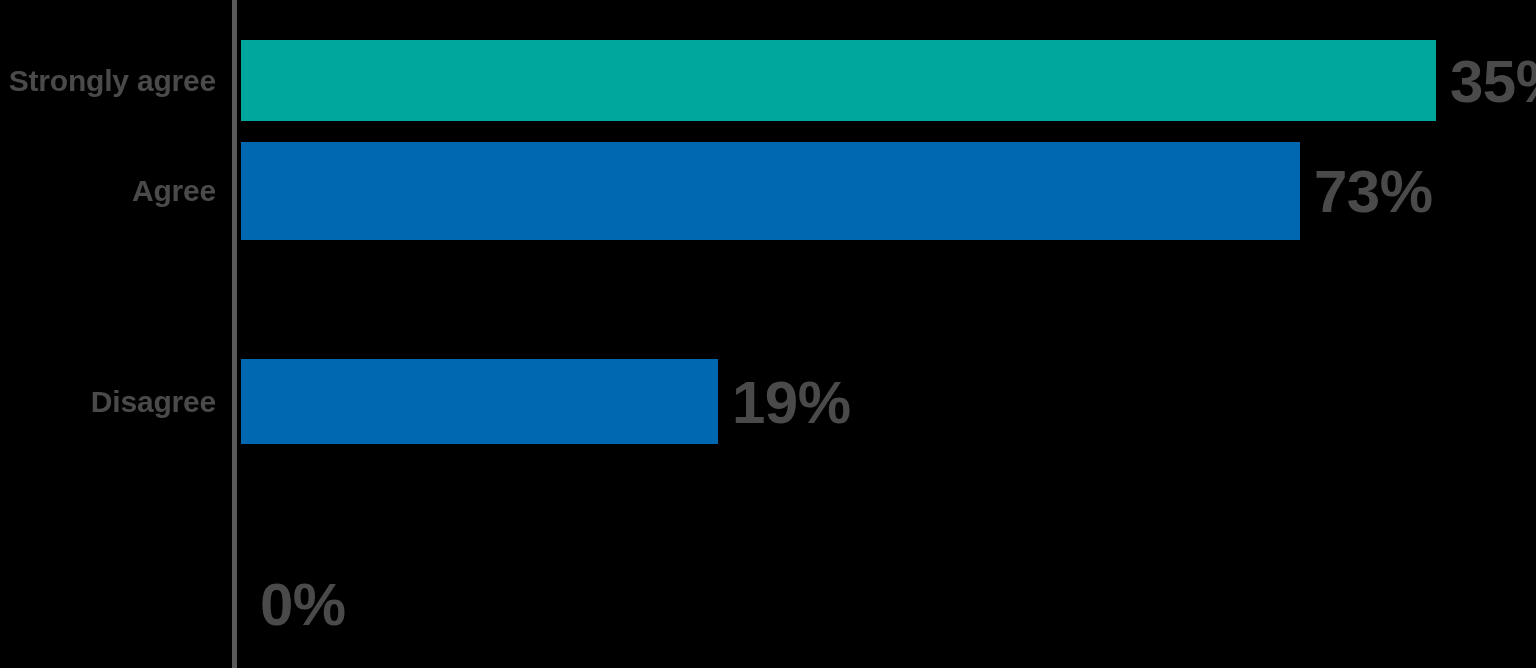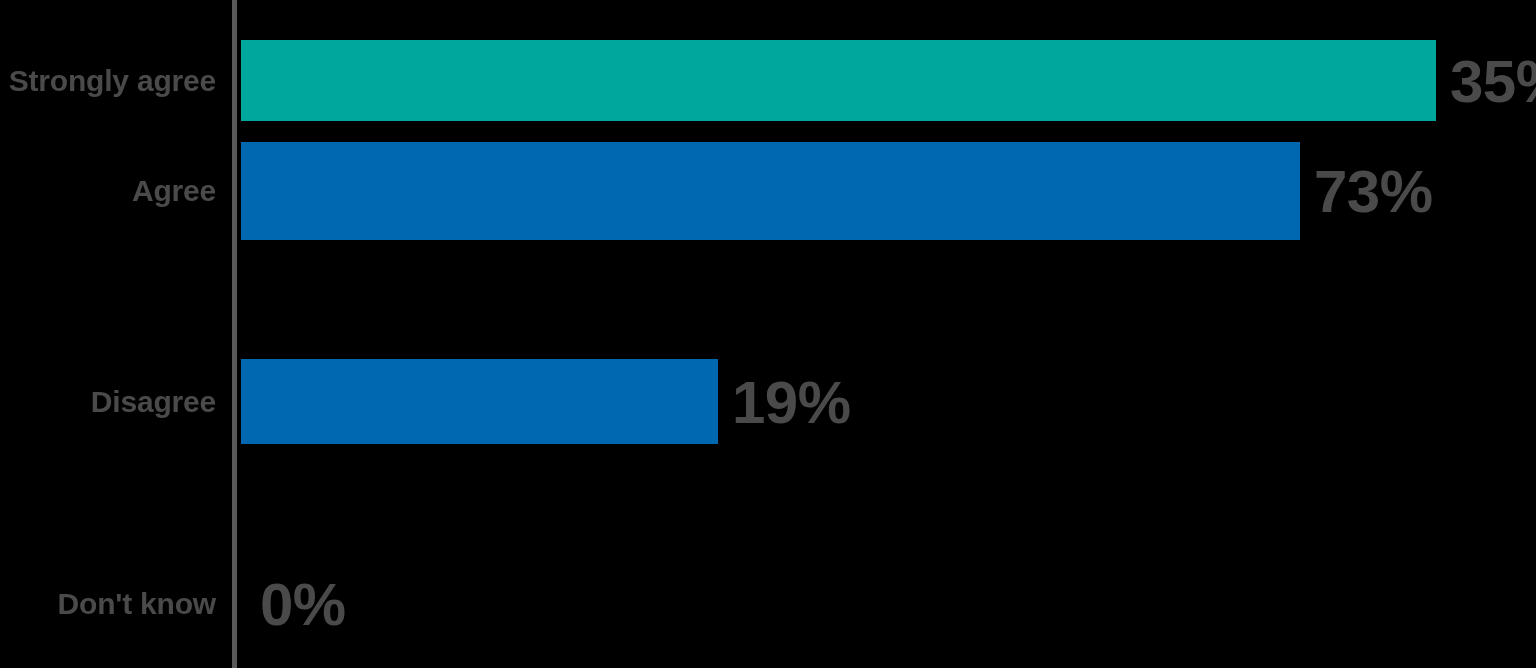--- a/index.html
+++ b/index.html
@@ -106,19 +106,18 @@
 
 
     <div class="row" style="top:359px; height:85px;">
       <div class="cat-label">Disagree</div>
       <div class="bar blue" style="width:477px;"></div>
       <div class="value-label" style="left:728px;">19%</div>
     </div>
 
 
     <div class="row" style="top:568px; height:72px;">
-      <div class="cat-label">Don't know</div>
       <div class="bar teal" style="width:0px;"></div>
       <div class="value-label" style="left:256px;">0%</div>
     </div>
 
   </div>
 </div>
 
 </body></html>

